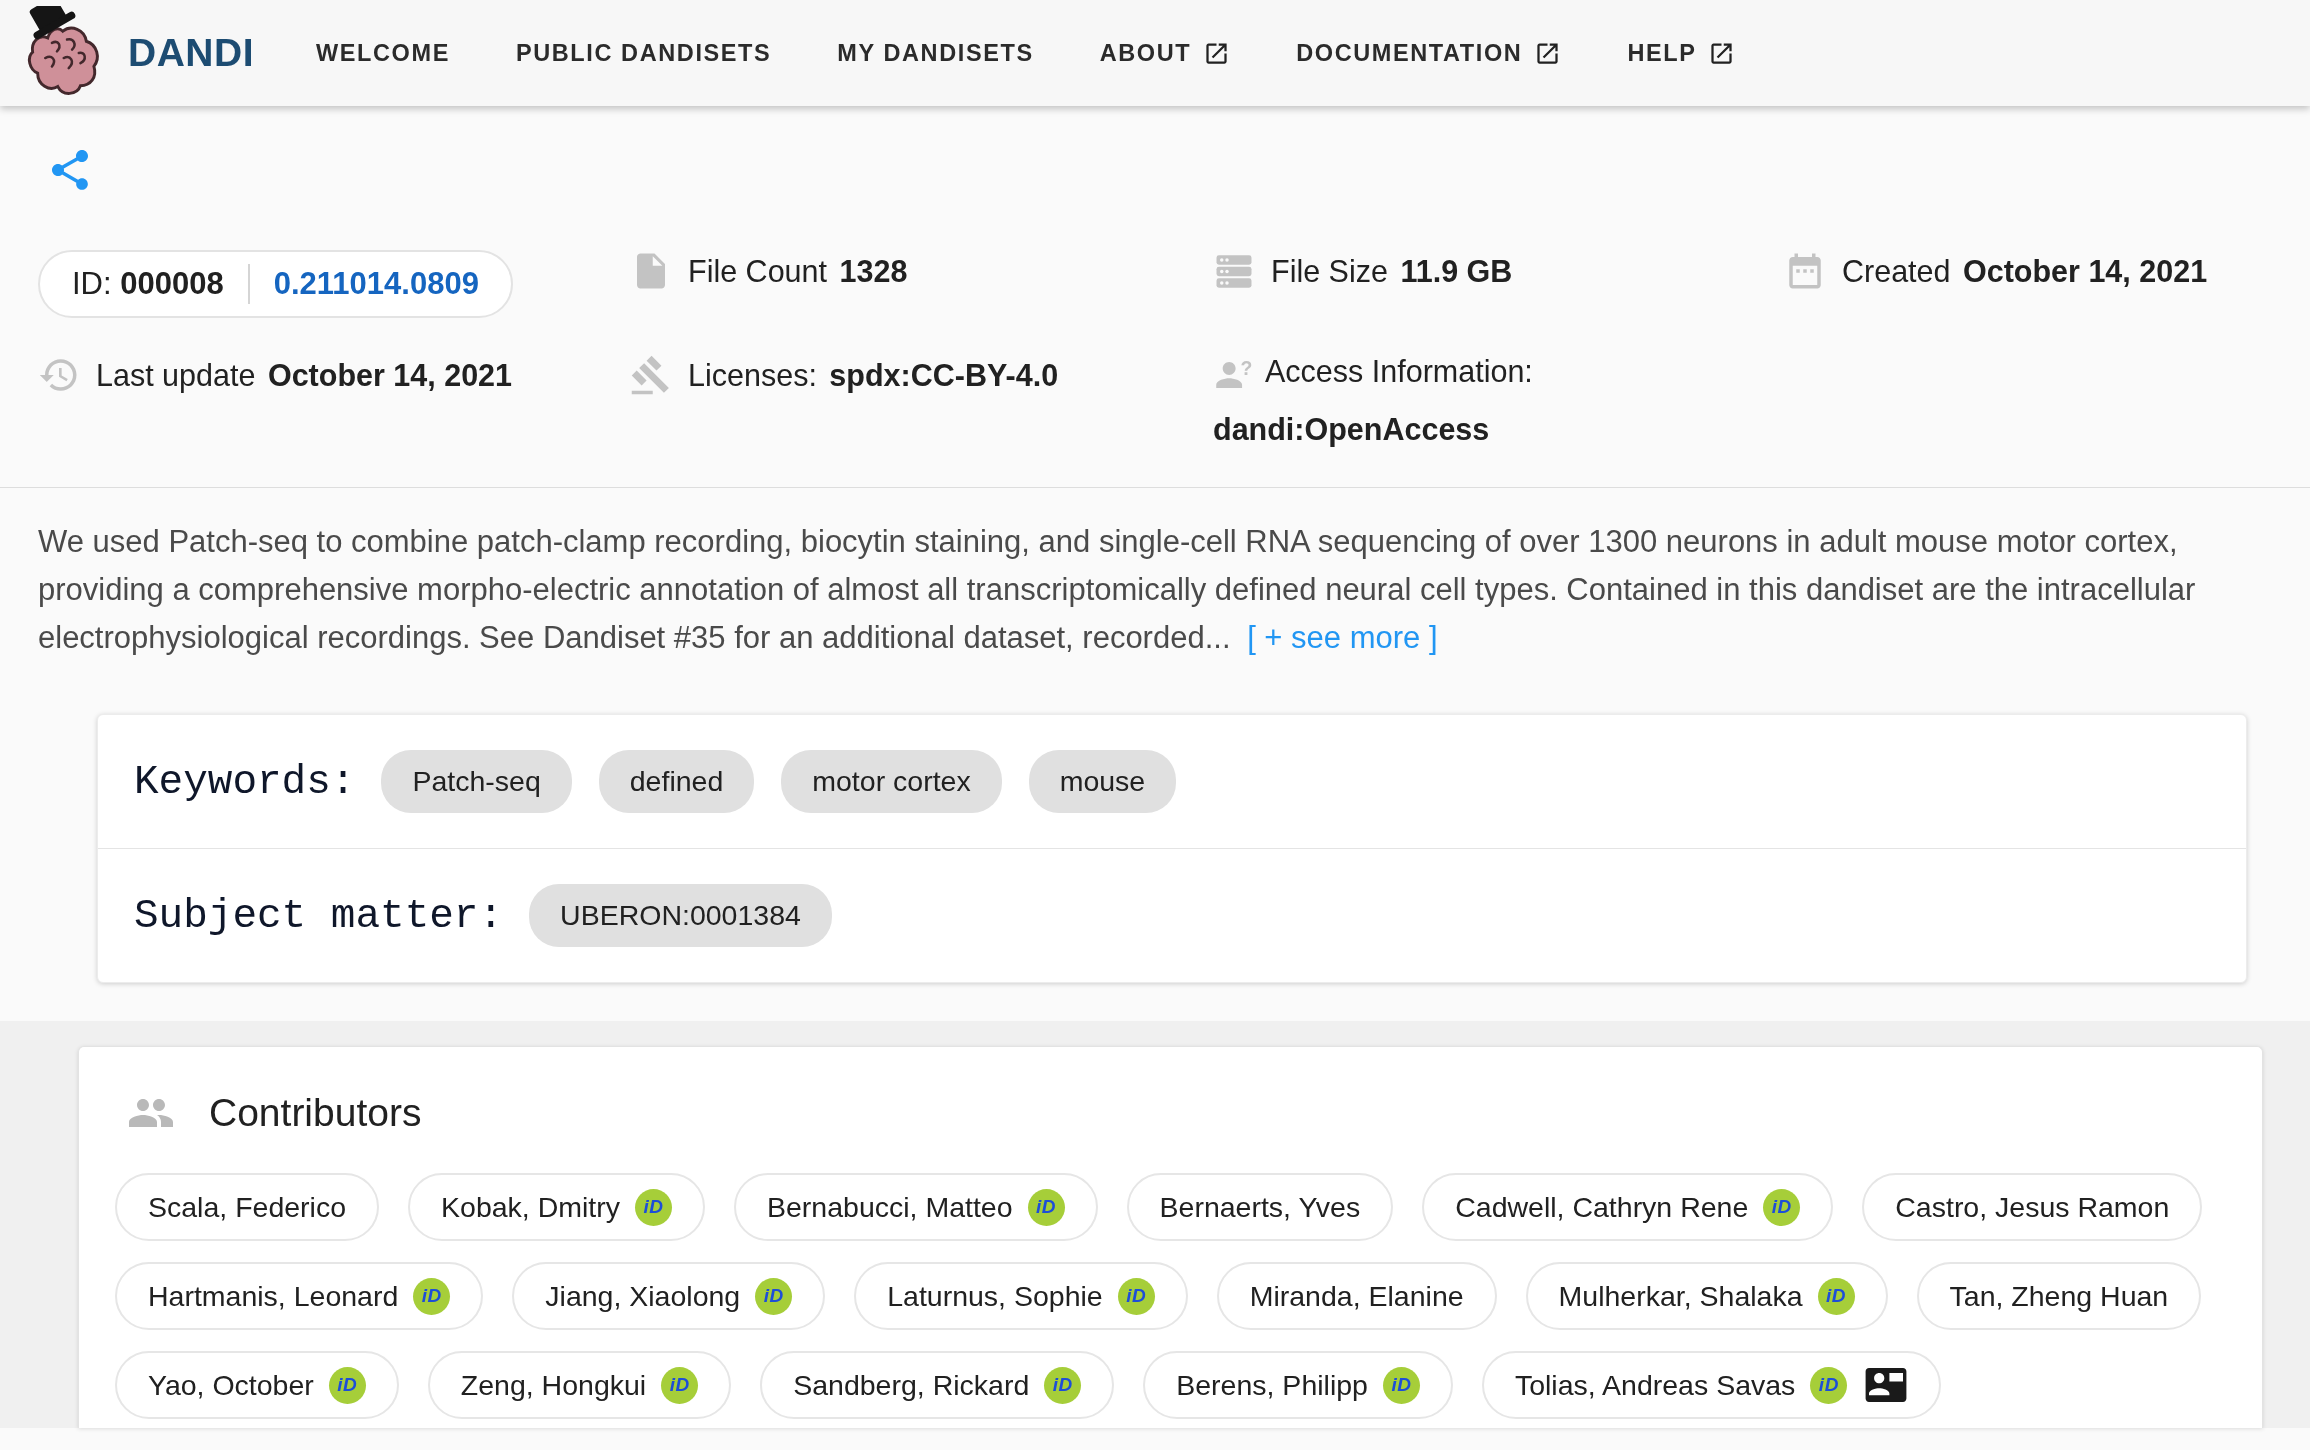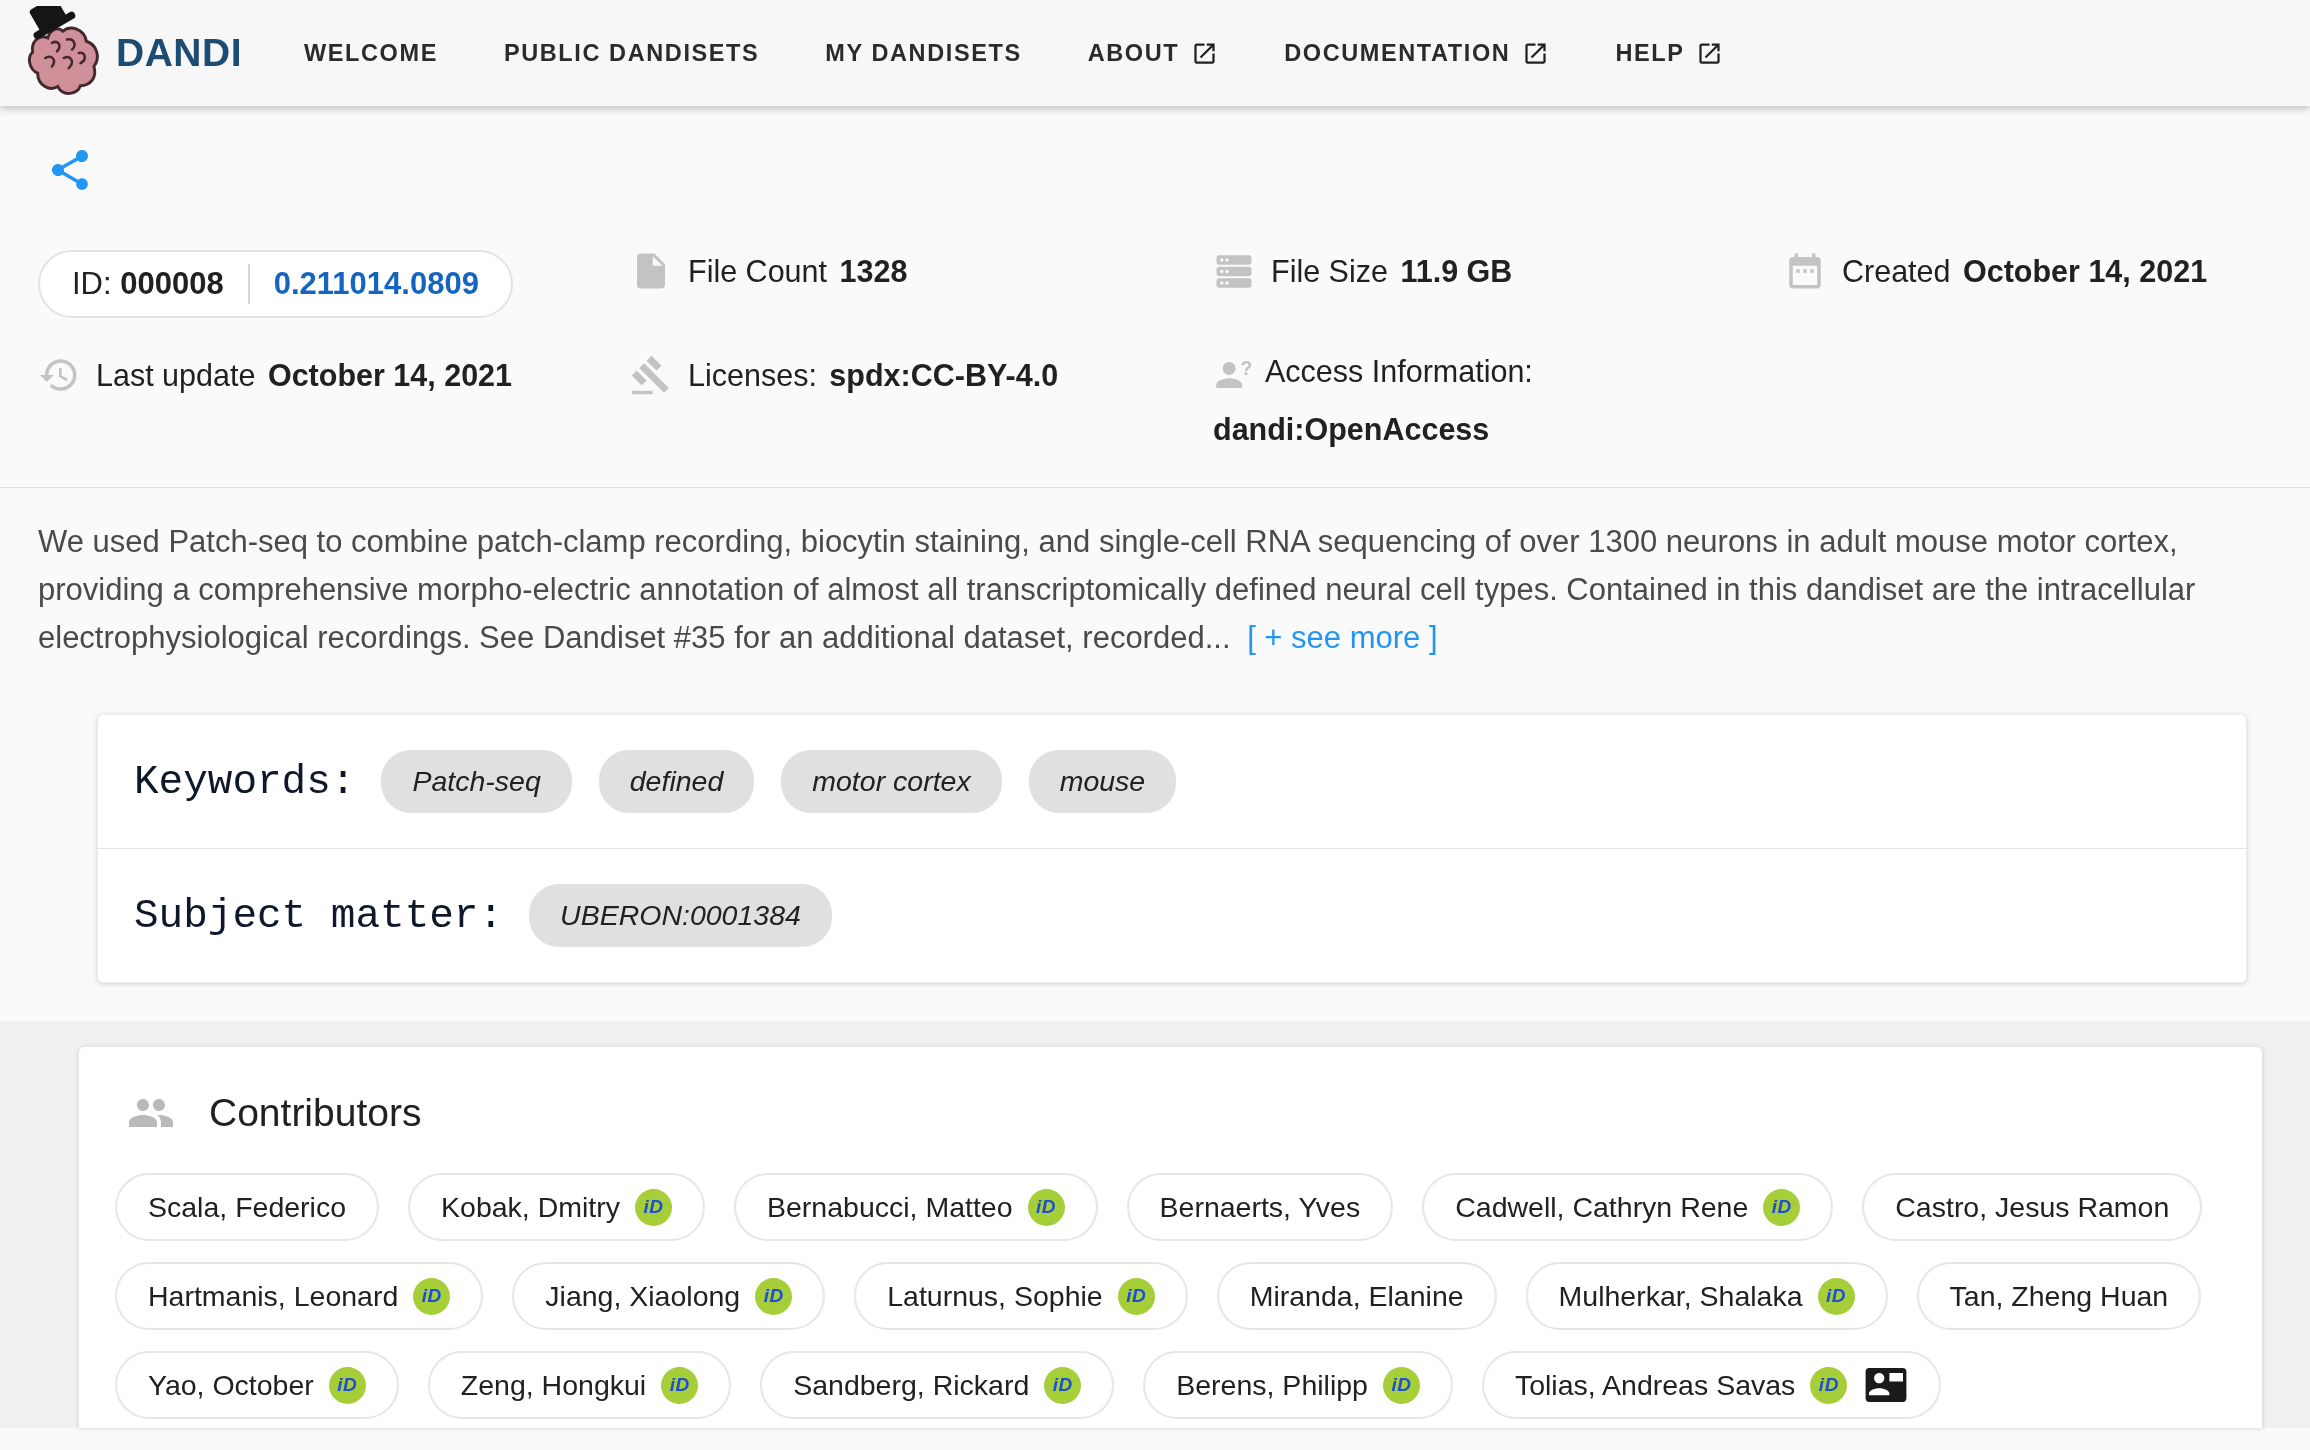--- a/index.html
+++ b/index.html
@@ -10,21 +10,21 @@
     color:var(--text-dark,#212121);
   }
   
   .appbar{
     height:106px;background:var(--bar-bg,#f7f7f7);
     display:flex;align-items:center;
     box-shadow:0 3px 7px rgba(0,0,0,0.22);
     position:relative;z-index:5;
     padding-left:20px;
   }
-  .brand{display:flex;align-items:center;gap:12px;justify-content:flex-end;}
+  .brand{display:flex;align-items:center;gap:24px;justify-content:flex-end;}
   .brand-text{
     font-size:39px;font-weight:700;color:var(--brand-blue,#1d4c72);
     letter-spacing:0.5px;
   }
   .nav{display:flex;align-items:center;gap:66px;margin-left:62px;}
   .nav-item{
     font-size:23.5px;font-weight:700;color:#2b2b2b;letter-spacing:1.6px;
     text-decoration:none;cursor:pointer;display:flex;align-items:center;gap:12px;
     text-transform:uppercase;
   }
@@ -60,21 +60,21 @@
   }
   .see-more{color:var(--link-blue,#2196f3);cursor:pointer;text-decoration:none;margin-left:8px;}
   
   .kw-card{
     width:2148px;margin:52px 0 0 97px;background:#fff;border-radius:6px;
     box-shadow:0 1px 5px rgba(0,0,0,0.18);border:1px solid #ececec;
   }
   .kv-row{display:flex;align-items:center;min-height:133px;padding-left:36px;gap:26px;}
   .kv-row + .kv-row{border-top:1px solid #e4e4e4;}
   .kv-label{font-size:41px;color:#0f172a;font-family:Liberation Mono, monospace;}
-  .chip-set{display:flex;align-items:center;gap:27px;flex-wrap:wrap;font-style:italic;}
+  .chip-set{display:flex;align-items:center;gap:27px;flex-wrap:wrap;}
   .gchip{
     background:var(--chip-gray,#e0e0e0);color:#212121;border-radius:30px;
     padding:15px 31px;font-size:28.5px;cursor:pointer;white-space:nowrap;
   }
   
   .lower{background:var(--band-bg,#f0f0f0);margin-top:38px;height:382px;padding-top:25px;}
   .contrib-card{
     width:2185px;margin-left:78px;background:#fff;
     border:1px solid #e3e3e3;border-bottom:0;border-radius:6px 6px 0 0;
     box-shadow:0 1px 4px rgba(0,0,0,0.12);

